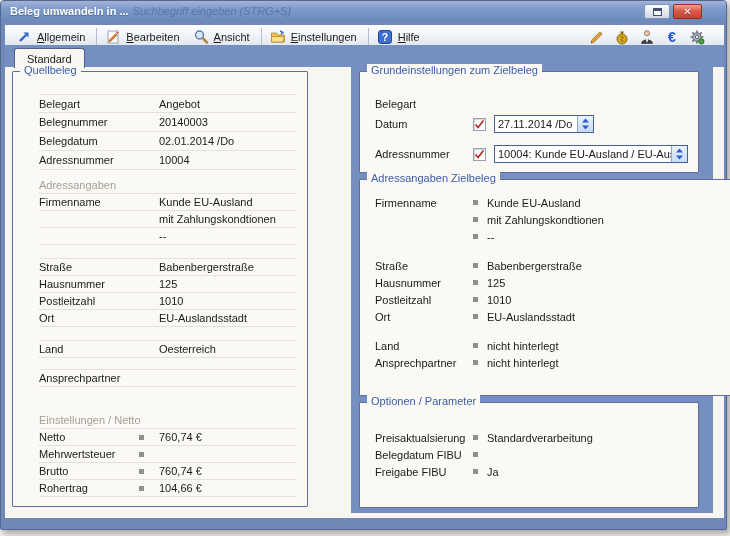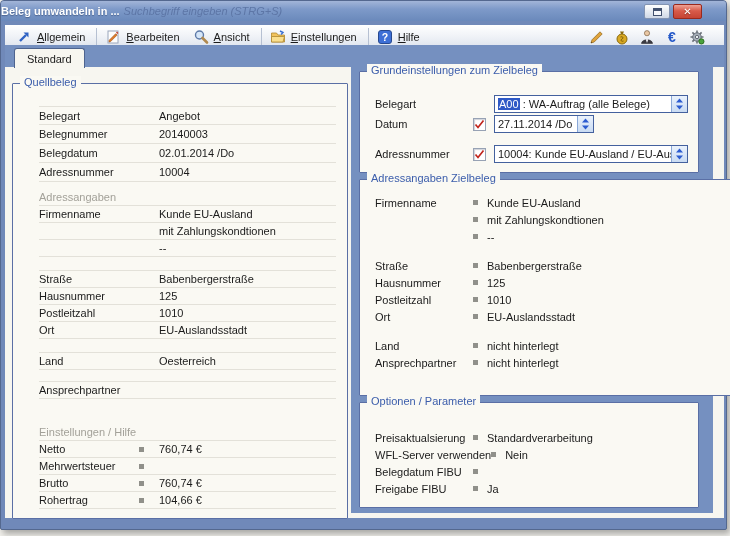--- a/index.html
+++ b/index.html
@@ -14,21 +14,21 @@
     background:#7089b9; border-radius:4px 4px 2px 2px;
     box-shadow:3px 4px 6px rgba(80,80,80,.45);
     border:1px solid #54688f;
   }
   
   .titlebar{
     position:absolute; left:0; top:0; width:100%; height:20px;
     background:linear-gradient(180deg,#a2b5d8 0%,#7e9ac9 40%,#6a89bb 100%);
     border-radius:3px 3px 0 0; display:flex; align-items:center;
   }
-  .title-text{ font-weight:bold; color:#fff; text-shadow:0 1px 1px rgba(40,60,100,.5); white-space:nowrap;}
+  .title-text{ font-weight:bold; color:#fff; padding-left:9px; text-shadow:0 1px 1px rgba(40,60,100,.5); white-space:nowrap;}
   .search-hint{ color:#5d76a6; font-style:italic; margin-left:4px; white-space:nowrap;}
   .winbtn{ position:absolute; top:3px; height:15px; border-radius:2px; display:flex; align-items:center; justify-content:center; cursor:default;}
   .btn-restore{ left:643px; width:26px; background:linear-gradient(180deg,#fefefe,#cfd8e6); border:1px solid #8394b2;}
   .btn-restore .glyph{ width:9px; height:8px; border:1px solid #41506e; border-top-width:3px; background:#f4f6fa;}
   .btn-close{ left:672px; width:29px; background:linear-gradient(180deg,#efa396,#d85b4a 45%,#c64434); border:1px solid #99291d;
     color:#fff; font-weight:bold; font-size:10px; text-shadow:0 1px 1px rgba(90,20,10,.6);}
   
   .menubar{
     position:absolute; left:4px; top:24px; width:719px; height:24px;
     background:linear-gradient(180deg,#ffffff 0%,#eef1f6 55%,#dde3ed 100%);
@@ -54,21 +54,21 @@
     border-radius:3px 3px 0 0; display:flex; align-items:center; cursor:default;
   }
   
   .panel{
     position:absolute; background:#faf9f3; border:1px solid #5a6fa5; border-radius:1px;
   }
   .legend{
     position:absolute; top:-8px; left:7px; background:#faf9f3; padding:0 4px;
     color:#3b5dab; white-space:nowrap;
   }
-  .p-left   { left:7px;   top:38px;  width:336px; height:436px; padding:22px 11px 0 26px;}
+  .p-left   { left:7px;   top:26px;  width:296px; height:436px; padding:22px 11px 0 26px;}
   .p-grund  { left:354px; top:26px;  width:340px; height:102px; padding:22px 10px 0 15px;}
   .p-ziel   { left:354px; top:134px; width:384px; height:217px; padding:14px 10px 0 15px;}
   .p-opt    { left:354px; top:357px; width:340px; height:106px; padding:26px 10px 0 15px;}
   
   .row{ display:flex; align-items:center; height:17px; }
   .row.tall{ height:19px; }
   .row.uline{ border-bottom:1px solid #e3e1d9; }
   .row.topline{ border-top:1px solid #e3e1d9; }
   .lbl{ flex:0 0 100px; white-space:nowrap; }
   .p-ziel .lbl,.p-opt .lbl,.p-grund .lbl{ flex:0 0 98px; }
@@ -286,21 +286,21 @@
           <span class="val">Oesterreich</span>
       </div>
       <div class="spacer s12"></div>
       <div class="row uline">
         <span class="lbl">Ansprechpartner</span>
         <span class="bslot"></span>
           <span class="val"></span>
       </div>
 
       <div class="gap24"></div>
-      <div class="sechdr">Einstellungen / Hilfe</div>
+      <div class="sechdr">Einstellungen / Netto</div>
 
       <div class="row uline">
         <span class="lbl">Netto</span>
         <span class="bslot">
             <span class="bullet"></span>
           </span>
         <span class="val">760,74 €</span>
       </div>
       <div class="row uline">
         <span class="lbl">Mehrwertsteuer</span>
@@ -324,29 +324,20 @@
         <span class="val">104,66 €</span>
       </div>
     </div>
 
     <div class="panel p-grund">
       <div class="legend">Grundeinstellungen zum Zielbeleg</div>
 
       <div class="frow">
         <span class="lbl">Belegart</span>
         <span class="cslot"></span>
-        <div class="field grow">
-          <span class="ftext"><span class="sel">A00</span><span> : WA-Auftrag (alle Belege)</span></span>
-          <span class="spin">
-            <svg width="9" height="12" viewBox="0 0 9 12">
-                <path d="M4.5 0.5 L8 4.5 H1 z" fill="#2b5bd0"></path>
-                <path d="M4.5 11.5 L1 7.5 H8 z" fill="#2b5bd0"></path>
-              </svg>
-          </span>
-        </div>
       </div>
 
       <div class="frow">
         <span class="lbl">Datum</span>
         <span class="cslot">
           <span class="checkbox">
             <svg width="11" height="11" viewBox="0 0 11 11">
                 <path d="M1.5 5.5 L4 8.5 L9.5 1.5" stroke="#c0251c" stroke-width="1.7" fill="none"></path>
               </svg>
           </span>
@@ -459,27 +450,20 @@
       <div class="legend">Optionen / Parameter</div>
 
       <div class="row">
         <span class="lbl">Preisaktualsierung</span>
         <span class="bslot">
             <span class="bullet"></span>
           </span>
         <span class="val">Standardverarbeitung</span>
       </div>
       <div class="row">
-        <span class="lbl">WFL-Server verwenden</span>
-        <span class="bslot">
-            <span class="bullet"></span>
-          </span>
-        <span class="val">Nein</span>
-      </div>
-      <div class="row">
         <span class="lbl">Belegdatum FIBU</span>
         <span class="bslot">
             <span class="bullet"></span>
           </span>
         <span class="val"></span>
       </div>
       <div class="row">
         <span class="lbl">Freigabe FIBU</span>
         <span class="bslot">
             <span class="bullet"></span>

